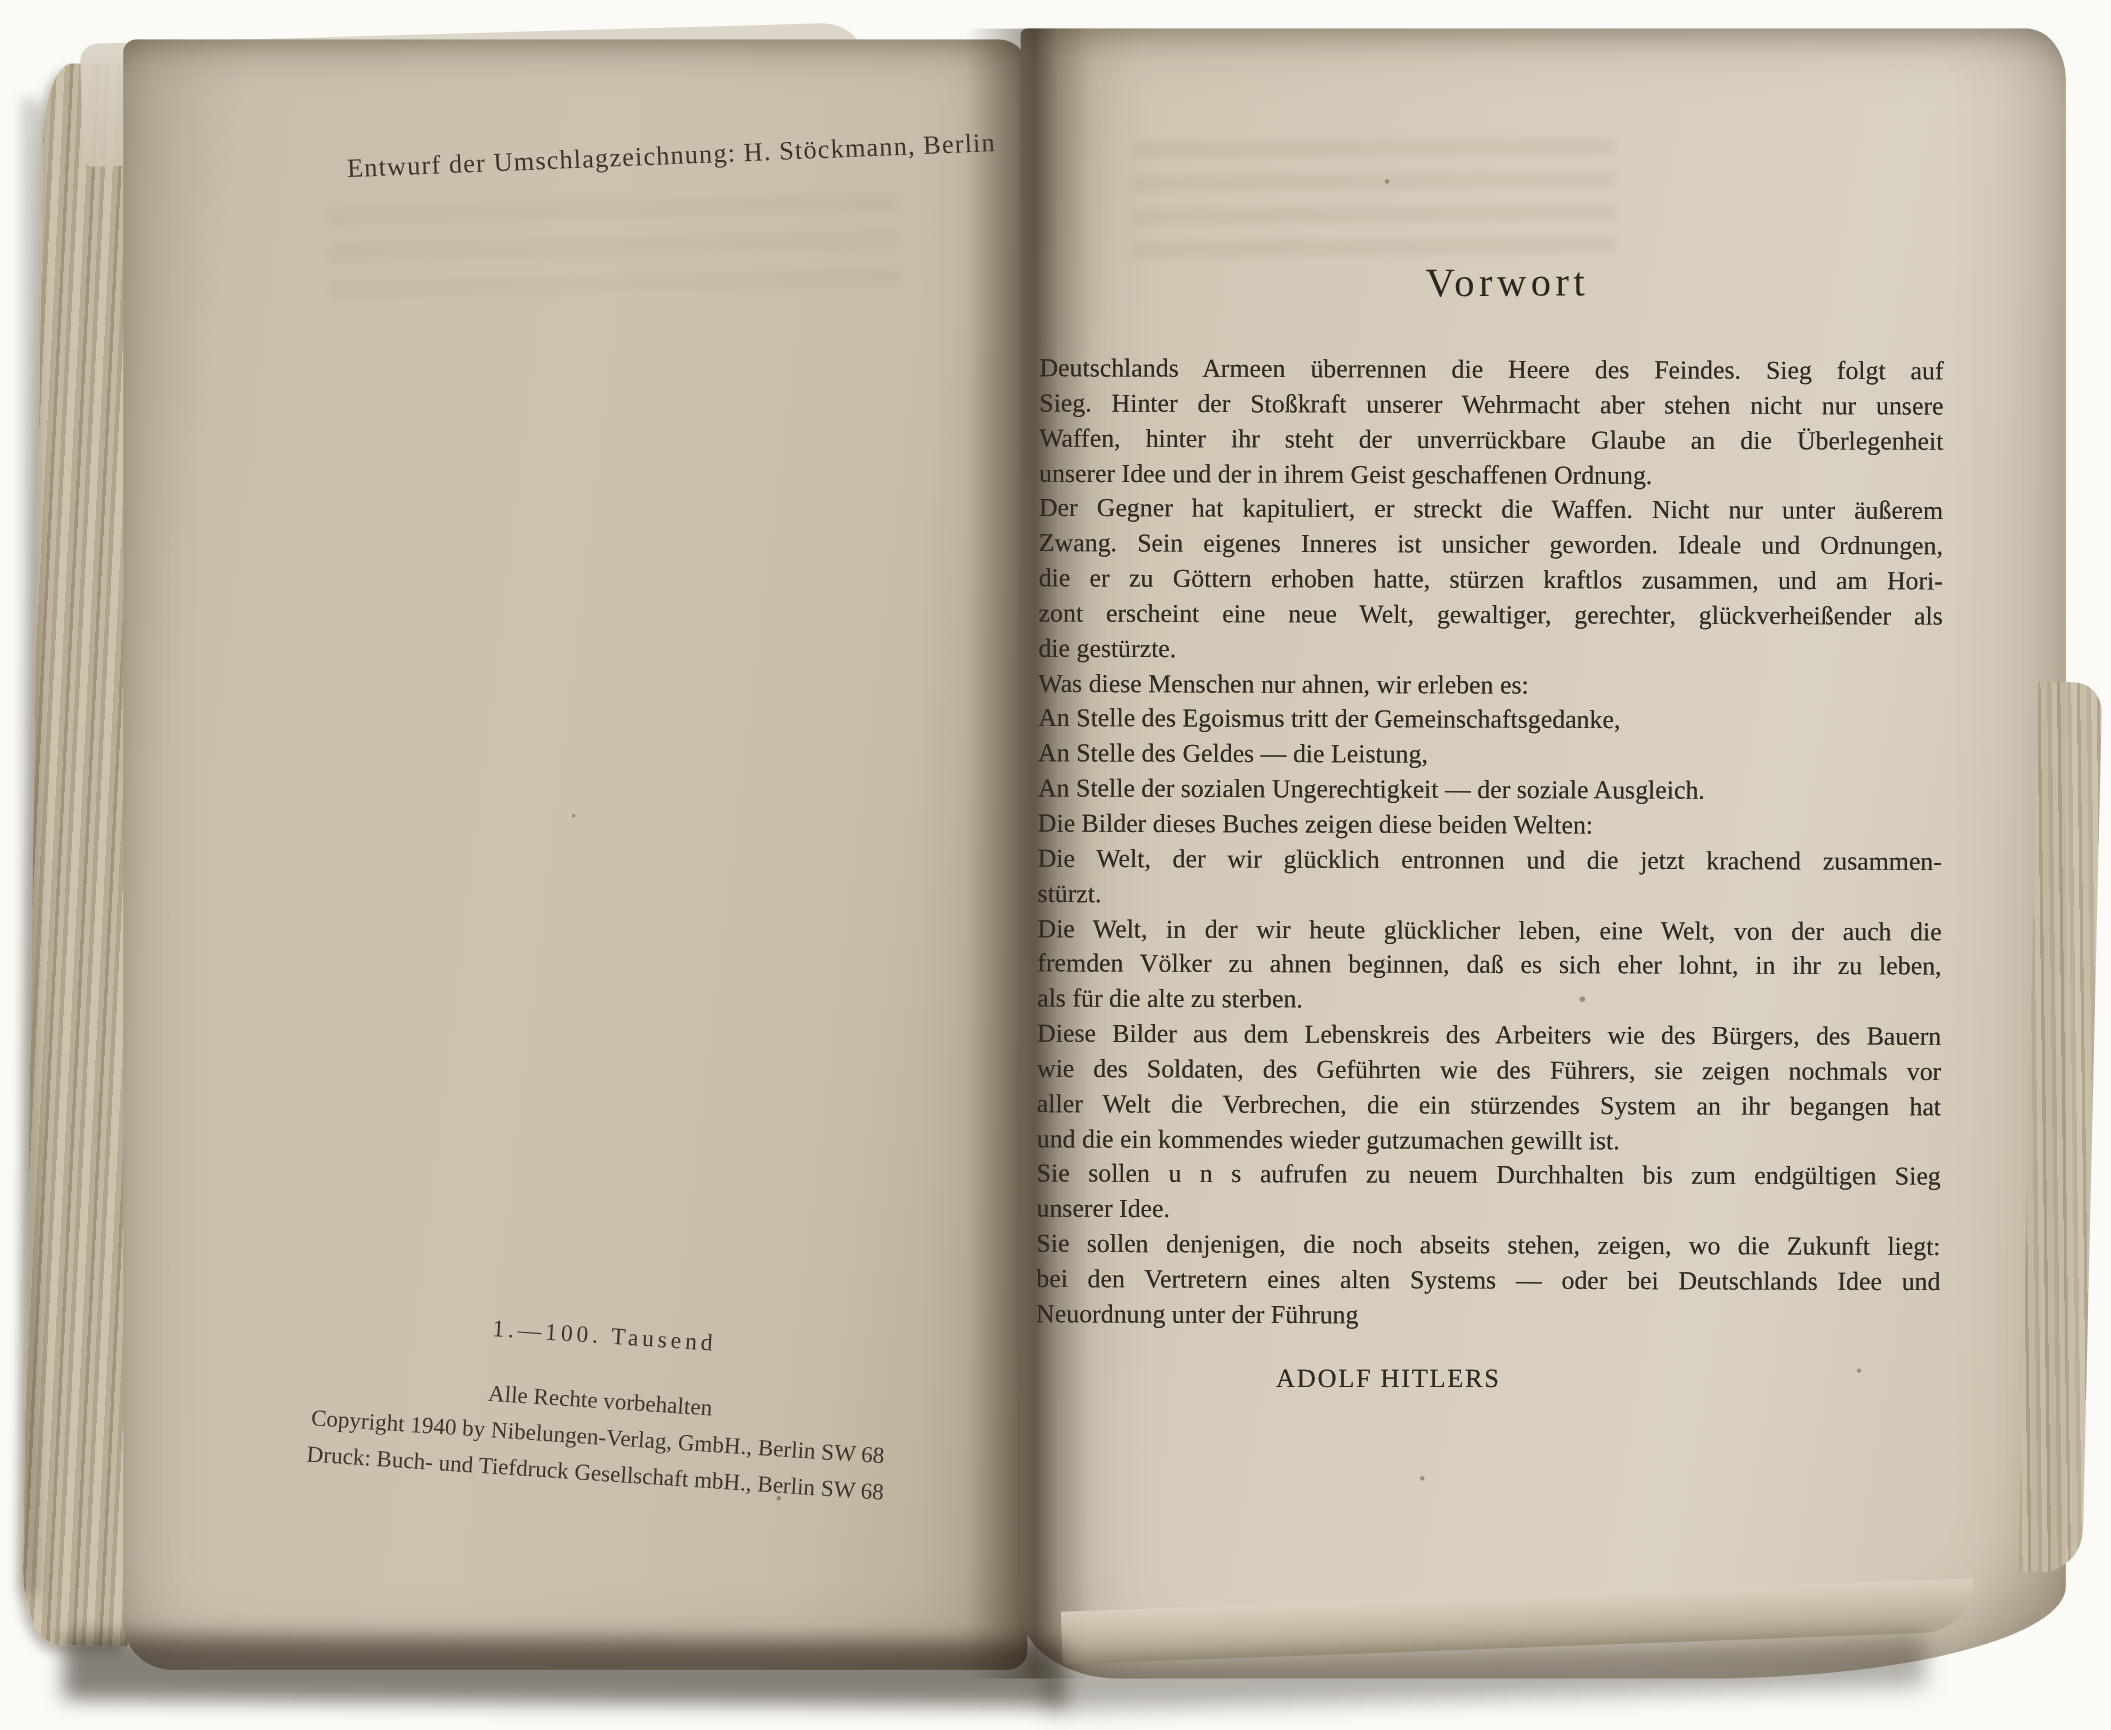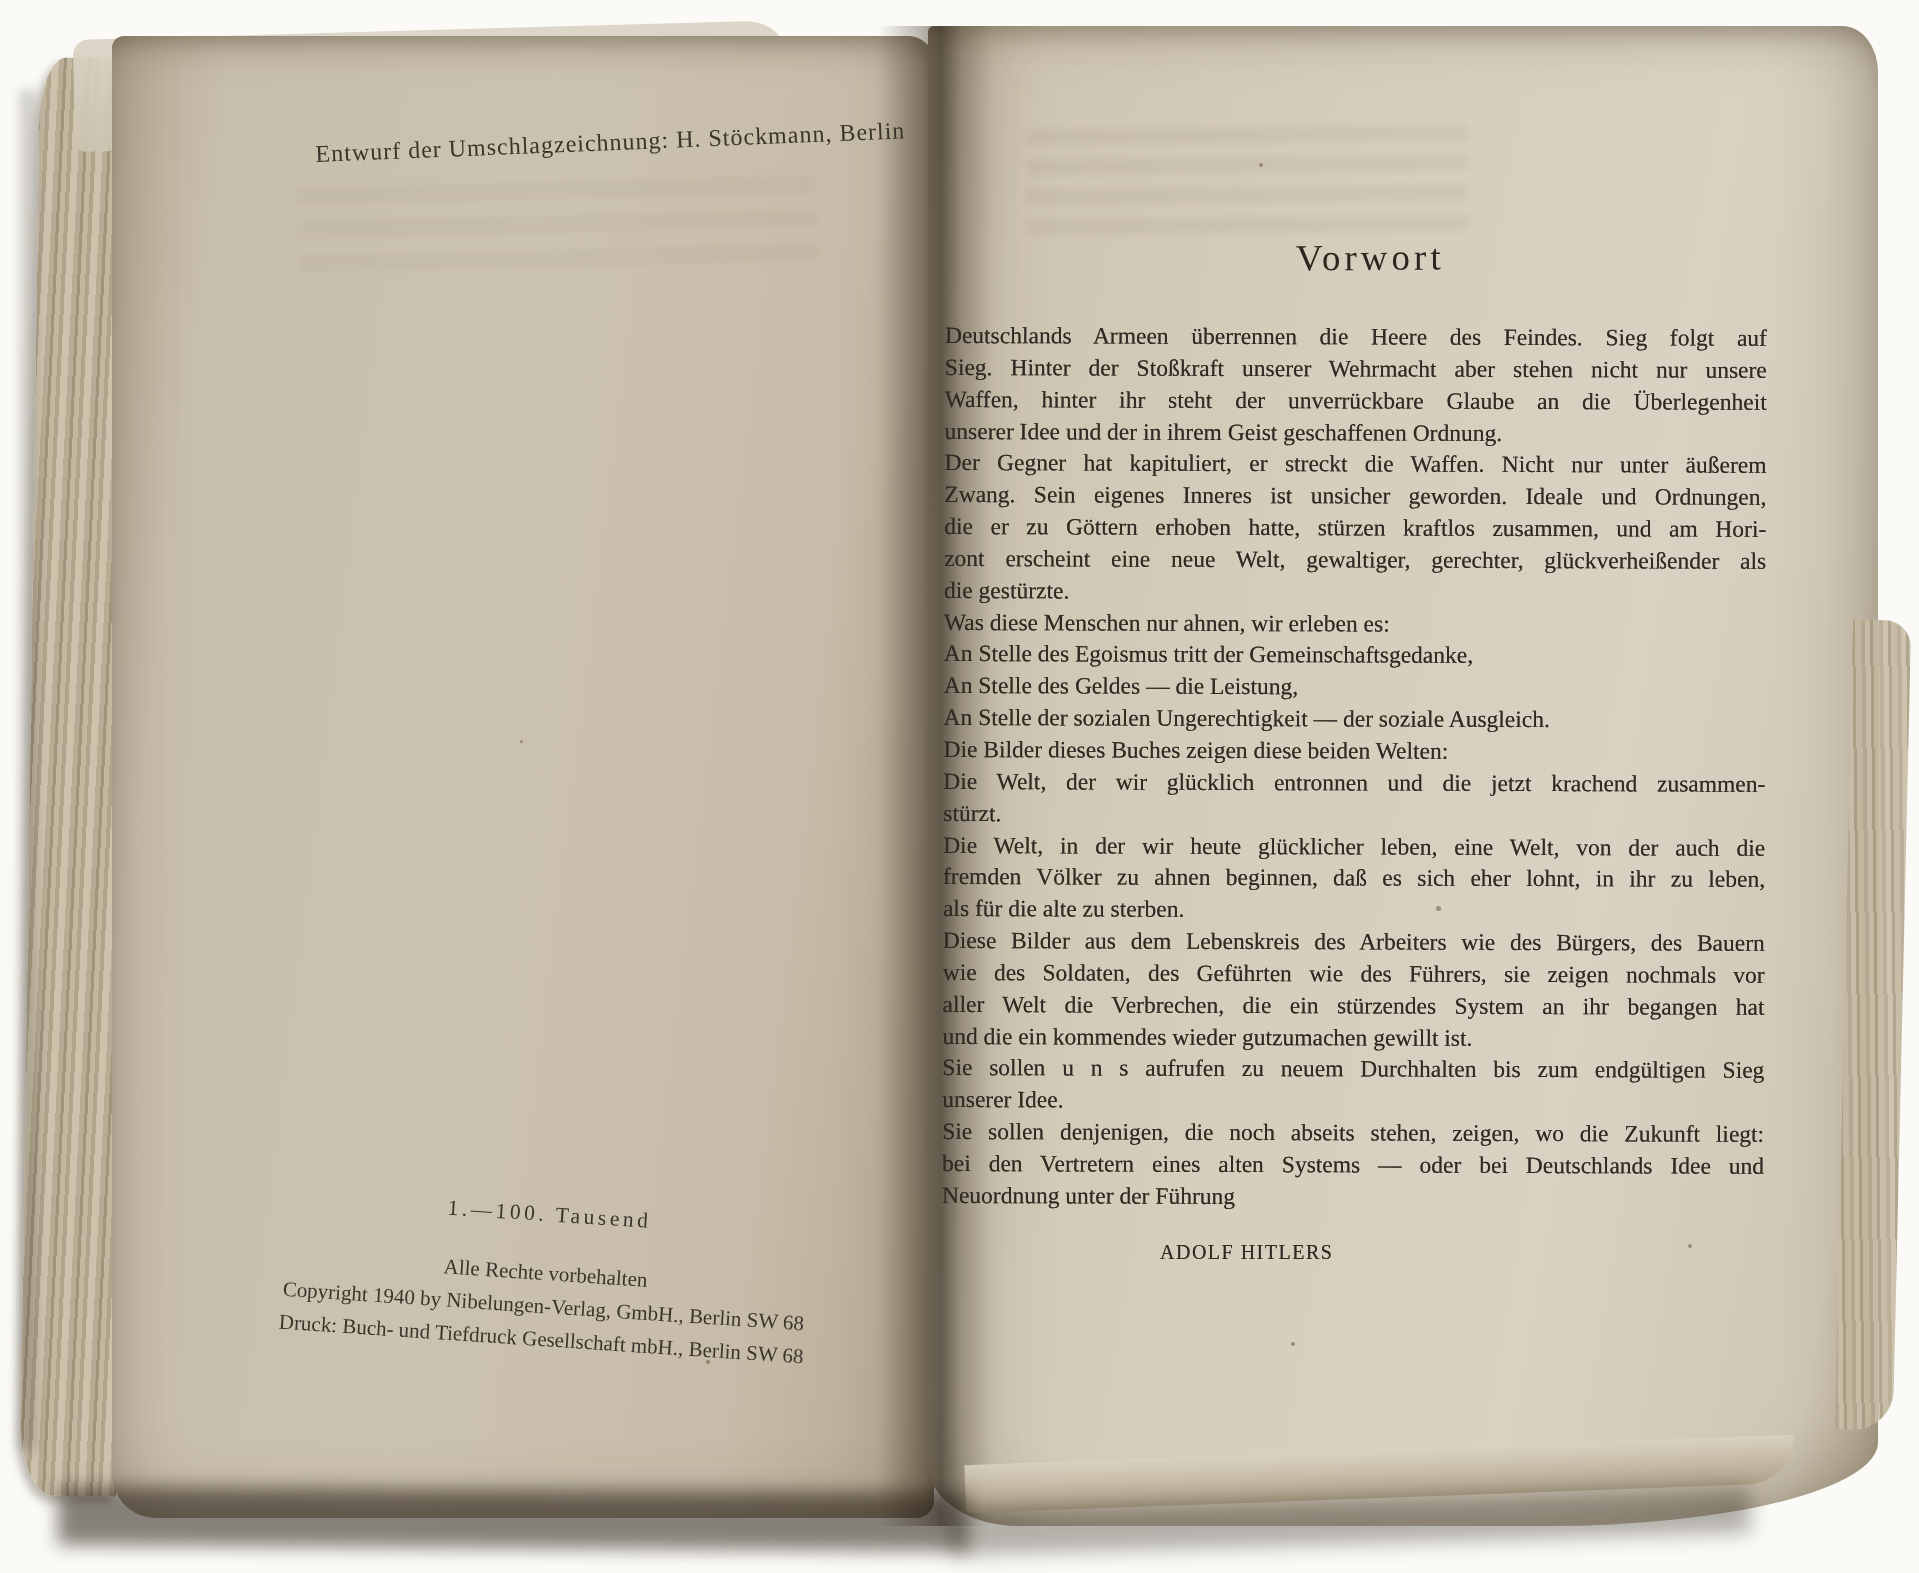--- a/index.html
+++ b/index.html
@@ -106,21 +106,21 @@
     white-space:nowrap;transform:rotate(-.4deg);
   }
   .fw-text{
     left:945px;top:320px;width:822px;font-size:23.5px;
     transform:rotate(.2deg);transform-origin:left top;
     text-shadow:0 0 .6px rgba(47,43,35,.75);
   }
   .tline{height:31.85px;line-height:31.85px;text-align:left;}
   .just{text-align:justify;text-align-last:justify;}
   .signature{
-    left:1160px;top:1241px;font-size:20px;letter-spacing:1.5px;
+    left:1160px;top:1241px;font-size:24px;letter-spacing:1.5px;
     white-space:nowrap;text-shadow:0 0 .6px rgba(47,43,35,.75);
   }
 </style>
 </head>
 <body>
 
 <div class="photo">
 
   <div class="abs left-stack"></div>
   <div class="abs left-top-sheet"></div>

